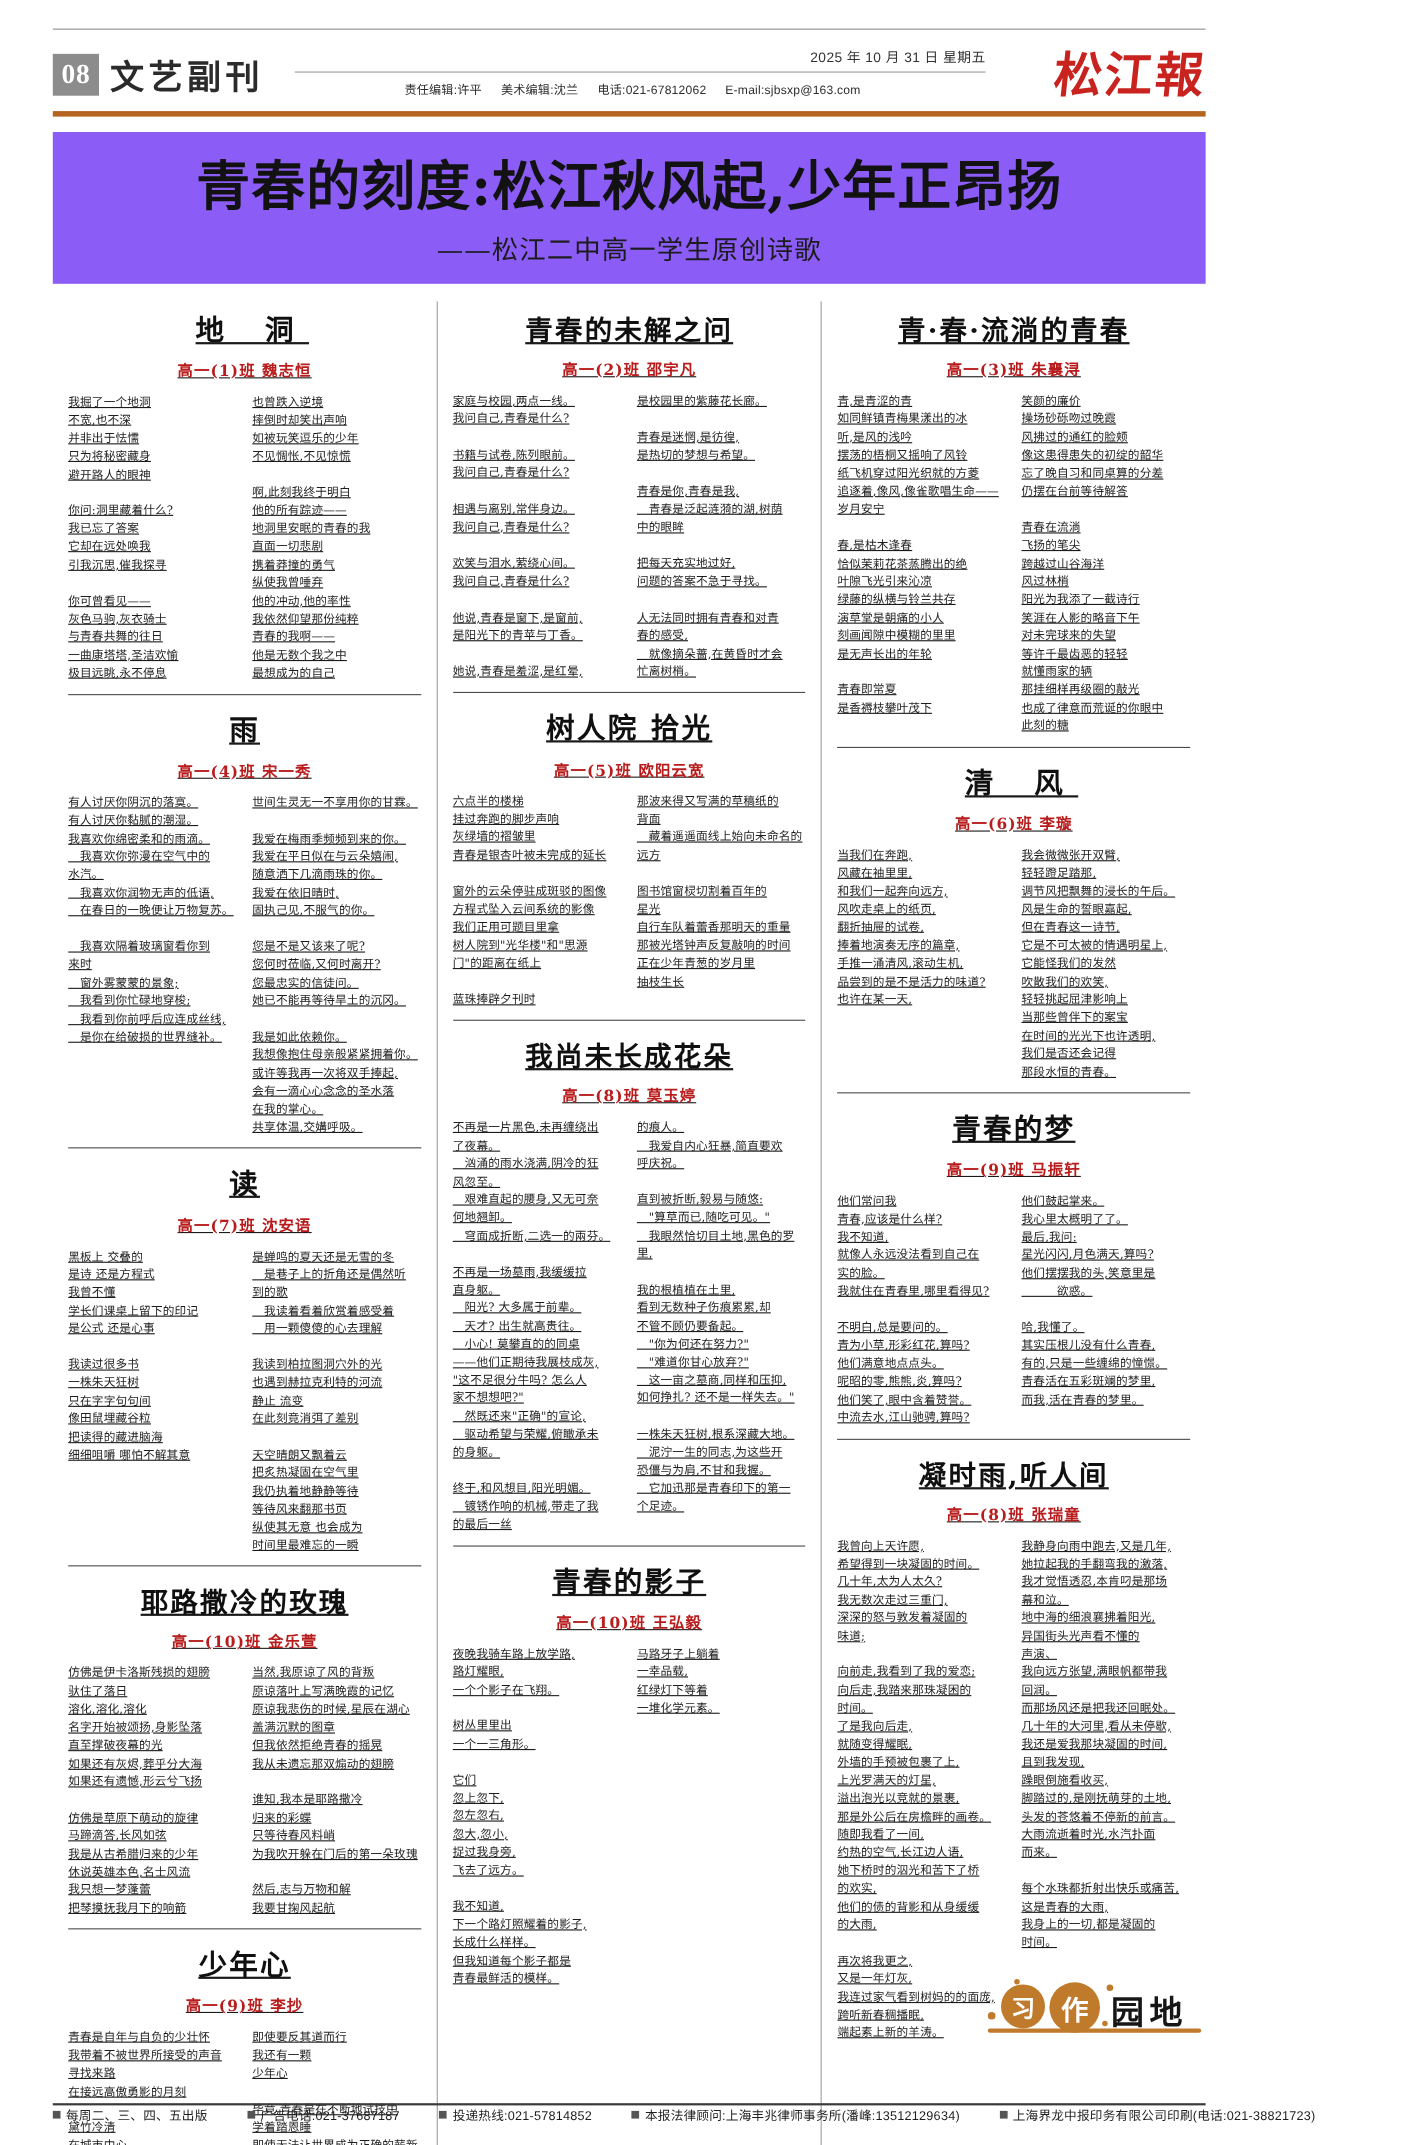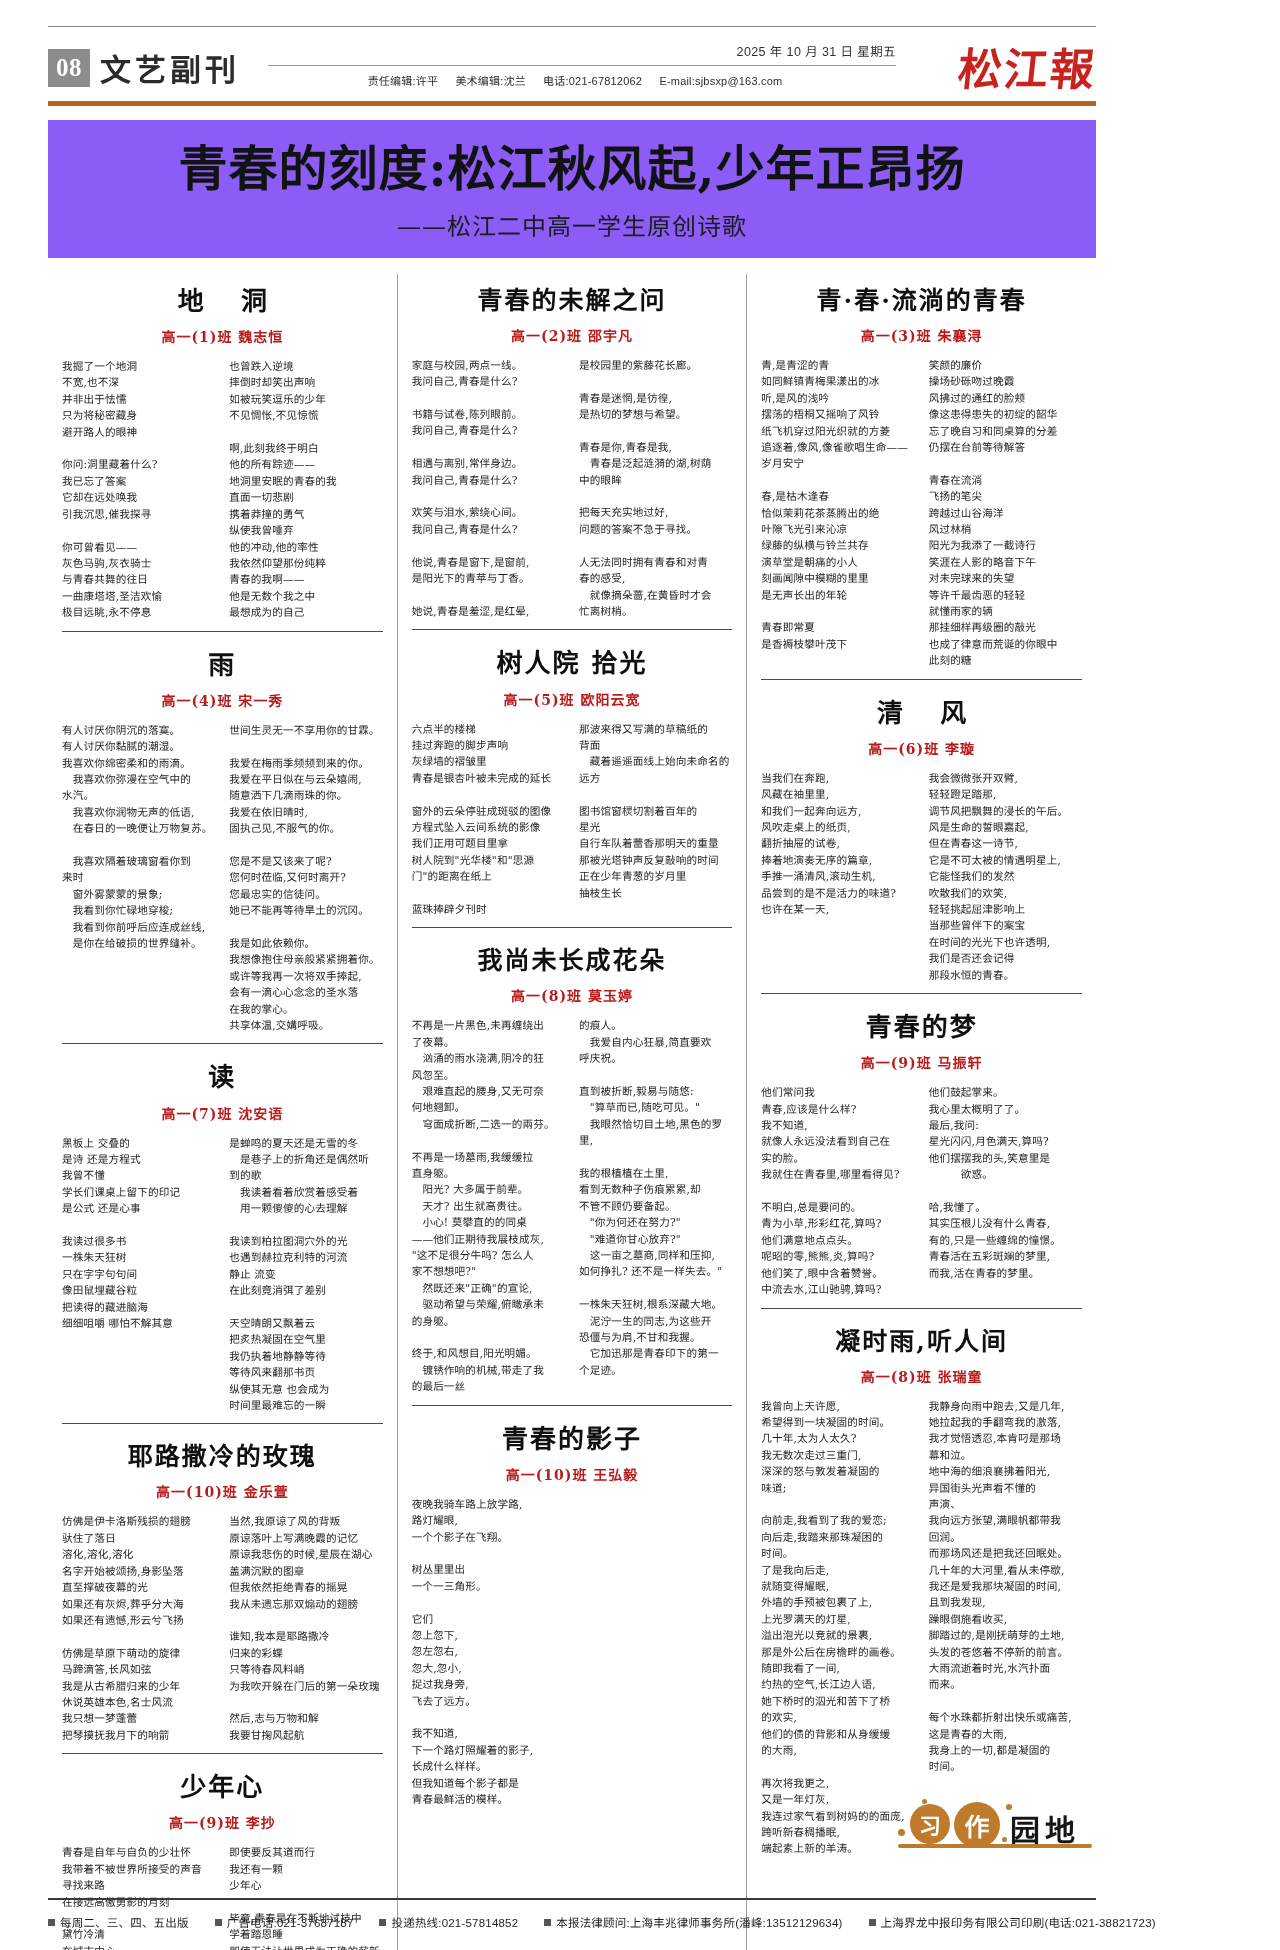--- a/index.html
+++ b/index.html
@@ -54,21 +54,21 @@
     margin:10px 0 0 0; font-size:24px; font-weight:normal; letter-spacing:1px;
     font-family:"DejaVu Serif",serif; color:#1c1c1c;
   }
 
   
   .content { display:flex; margin-top:10px; }
   .col { width:374px; padding:0 14px; }
   .col-sep { width:1px; background:#9e9e9e; margin:6px 0 0 0; align-self:stretch; }
 
   
-  .article { padding:12px 0 10px 0; }
+  .article { padding:12px 0 10px 0;text-decoration:underline; }
   .article + .article { border-top:1.4px solid #4a4a4a; }
   .art-title {
     text-align:center; font-size:26px; font-weight:bold; letter-spacing:2px;
     font-family:"DejaVu Serif",serif; color:#101010; margin:6px 0 0 0; line-height:1.2;
   }
   .art-title.wide { font-size:25px; }
   .art-title.sp { letter-spacing:14px; padding-left:14px; }
   .art-byline {
     text-align:center; font-size:14px; margin:9px 0 12px 0; letter-spacing:1px;
     font-family:"DejaVu Serif",serif; color:#b91c1c; font-weight:bold;
@@ -95,21 +95,21 @@
   .xz-c2 { left:62px; bottom:6px; width:46px; height:46px; font-size:25px; }
   .xz-txt {
     position:absolute; left:118px; bottom:8px; font-size:30px; font-weight:bold;
     color:#161616; letter-spacing:5px; font-family:Liberation Serif, serif; line-height:1;
   }
   .xz-dot { position:absolute; background:#c07a2c; border-radius:50%; }
 
   
   .footer { position:absolute; left:48px; right:48px; bottom:20px; }
   .ft-rule { height:1.6px; background:#3a3a3a; }
-  .ft-row { display:flex; gap:26px; padding-top:14px; font-size:11.5px;
+  .ft-row { display:flex; gap:36px; font-size:11.5px;
             font-family:"Liberation Sans",sans-serif; color:#1e1e1e; letter-spacing:.2px; }
   .ft-item { display:flex; align-items:center; gap:5px; white-space:nowrap; }
   .ft-sq { width:7px; height:7px; background:#555; display:inline-block; }
 </style>
 </head>
 <body>
 
 <div class="page">
 
   <div class="masthead">
@@ -453,20 +453,26 @@
 忽上忽下,
 忽左忽右,
 忽大,忽小,
 捉过我身旁,
 飞去了远方。</p>
               <p class="gap">我不知道,
 下一个路灯照耀着的影子,
 长成什么样样。
 但我知道每个影子都是
 青春最鲜活的模样。</p>
+            </div>
+            <div class="sub">
+              <p class="">马路牙子上躺着
+一幸品载,
+红绿灯下等着
+一堆化学元素。</p>
             </div>
           </div>
         </div>
       </div>
       <div class="col-sep"></div>
       <div class="col">
         <div class="article">
           <div class="art-title wide">青·春·流淌的青春</div>
           <div class="art-byline">高一(3)班  朱襄浔</div>
           <div class="art-body">

